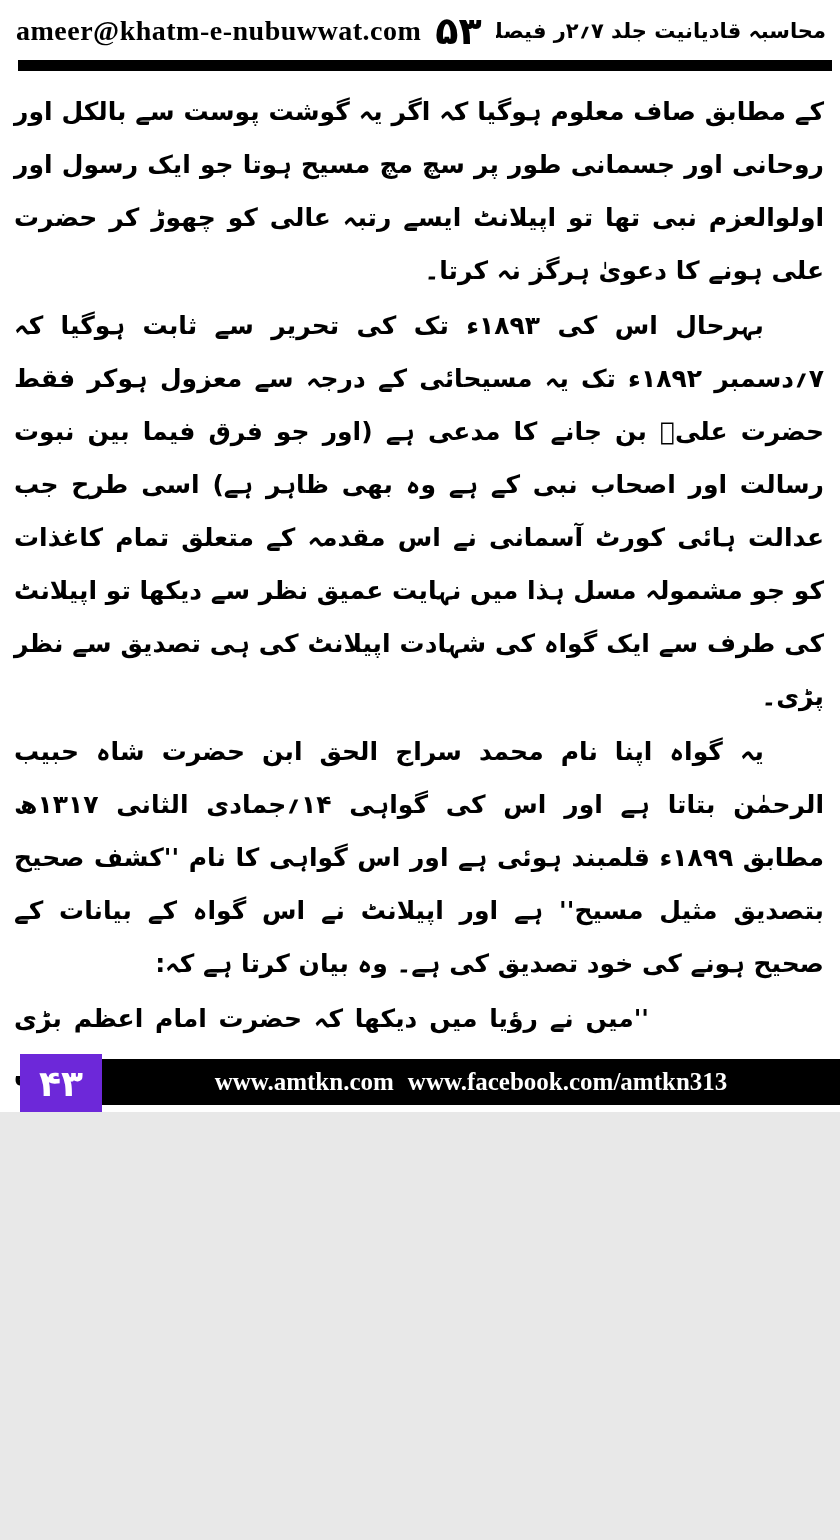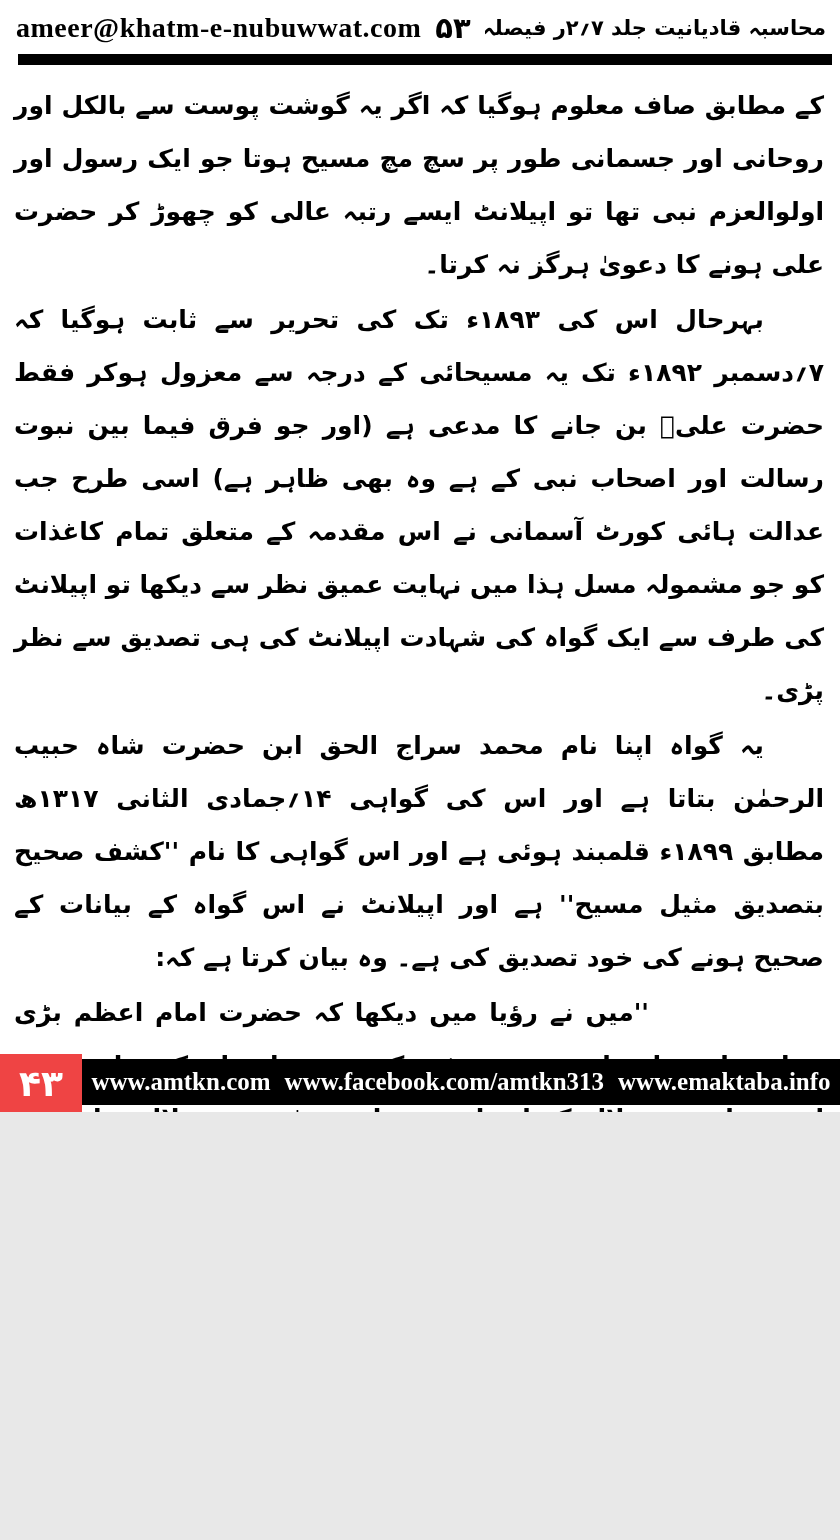--- a/index.html
+++ b/index.html
@@ -22,21 +22,21 @@
     gap:8px;
   }
   .header-email {
     font-family:"Liberation Serif", serif;
     font-weight:bold;
     font-size:28px;
     letter-spacing:0.5px;
     white-space:nowrap;
   }
   .header-pagenum {
-    font-size:29px;
+    font-size:38px;
     font-weight:bold;
     line-height:1;
     padding:0 6px;
   }
   .header-title {
     direction:rtl;
     font-size:21px;
     font-weight:bold;
     text-align:left;
     white-space:nowrap;
@@ -70,21 +70,22 @@
   
   .footer {
     position:absolute;
     left:0; right:0; bottom:0;
     height:58px;
     display:flex;
     align-items:stretch;
   }
   .footer-box {
     width:82px;
-    background:#ef4444;
+    margin-left:20px;
+    background:#6d28d9;
     color:#fff;
     display:flex;
     align-items:center;
     justify-content:center;
     font-size:36px;
     font-weight:bold;
   }
   .footer-right {
     flex:1;
     display:flex;
@@ -136,18 +137,17 @@
   <div class="footer">
     <div class="footer-box">
       <span>۴۳</span>
     </div>
     <div class="footer-right">
       <div class="fline1"></div>
       <div class="fline2"></div>
       <div class="footer-bar">
         <span>www.amtkn.com</span>
         <span>www.facebook.com/amtkn313</span>
-        <span>www.emaktaba.info</span>
       </div>
     </div>
   </div>
 
 </div>
 
 </body></html>

